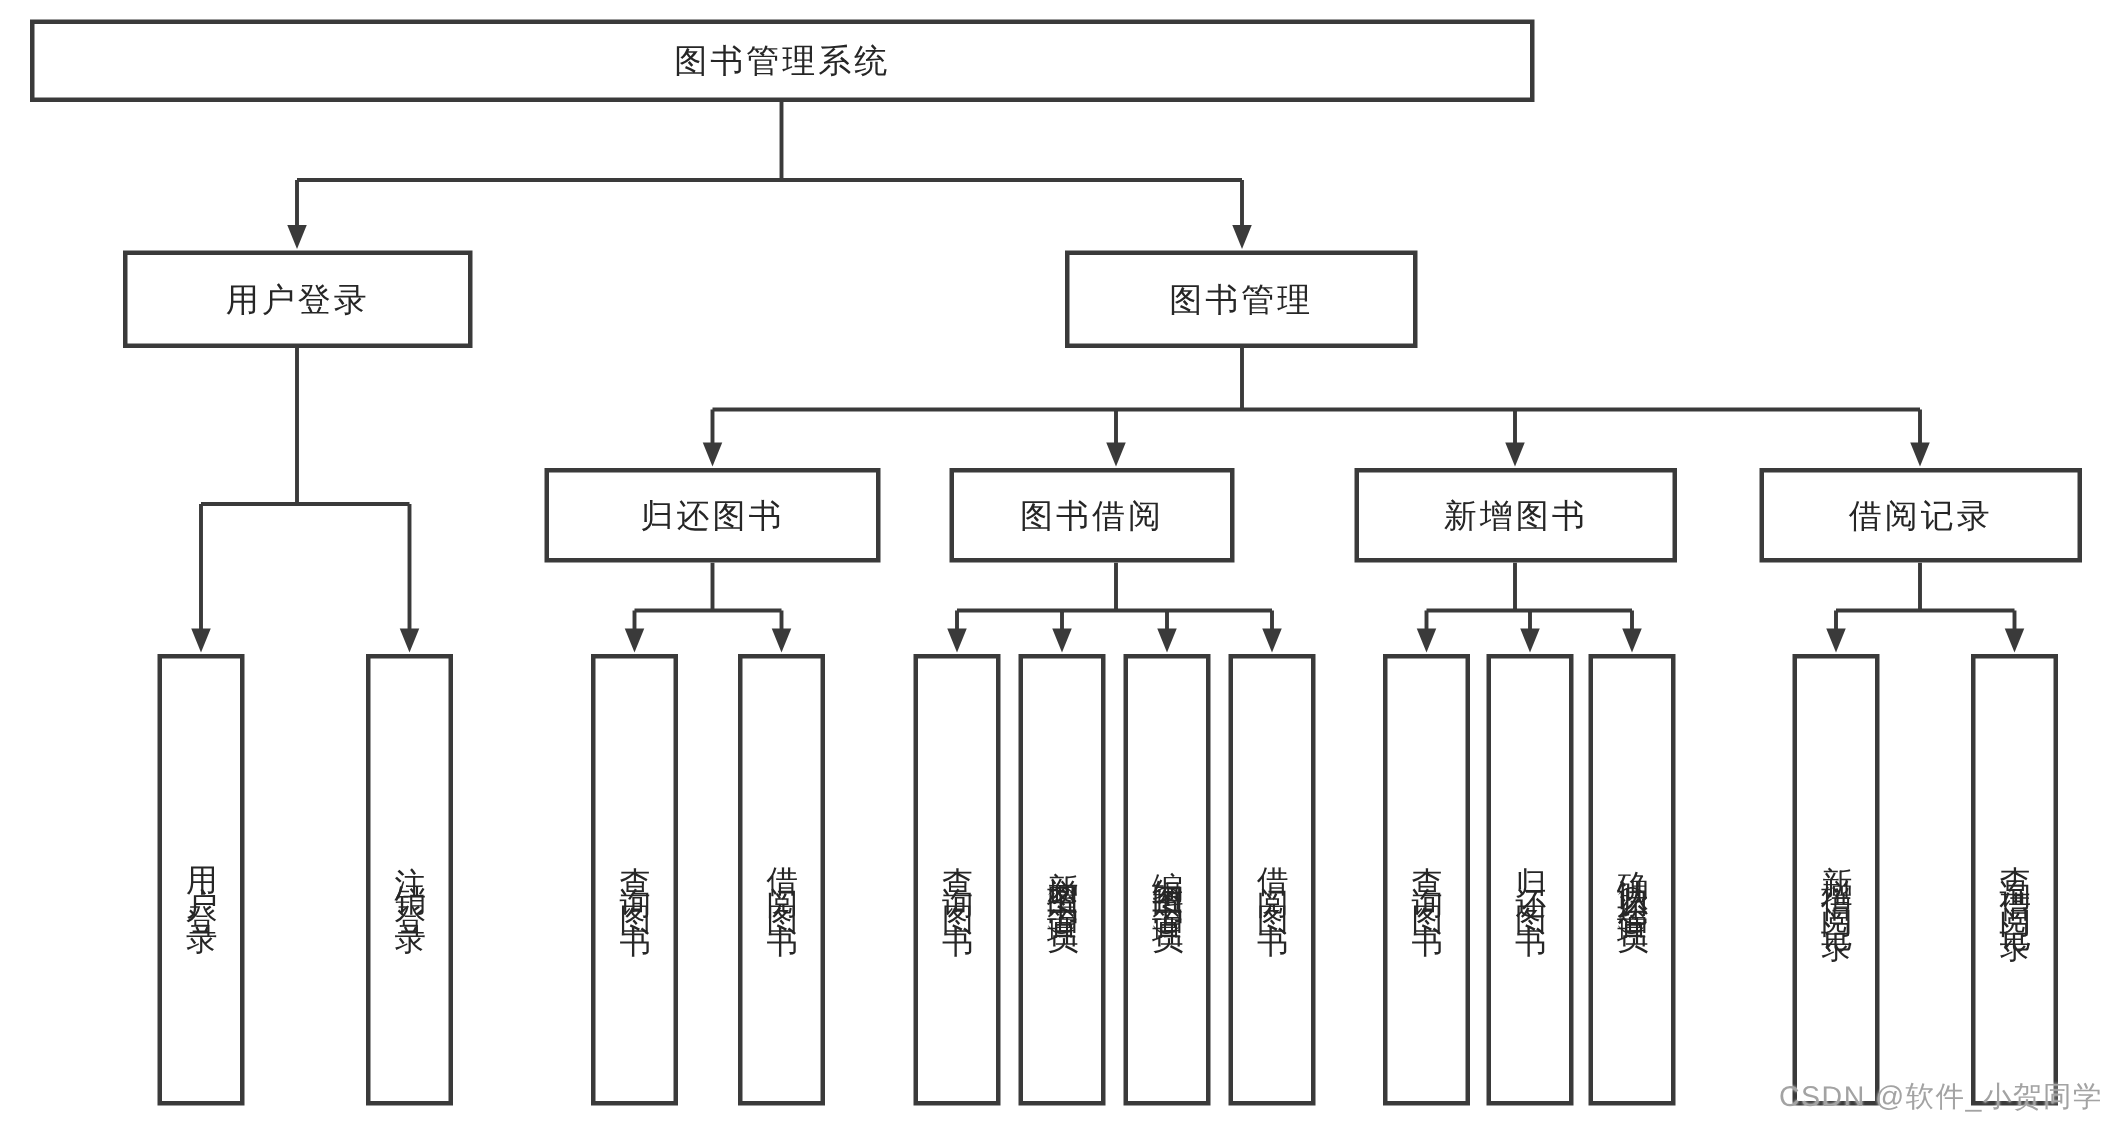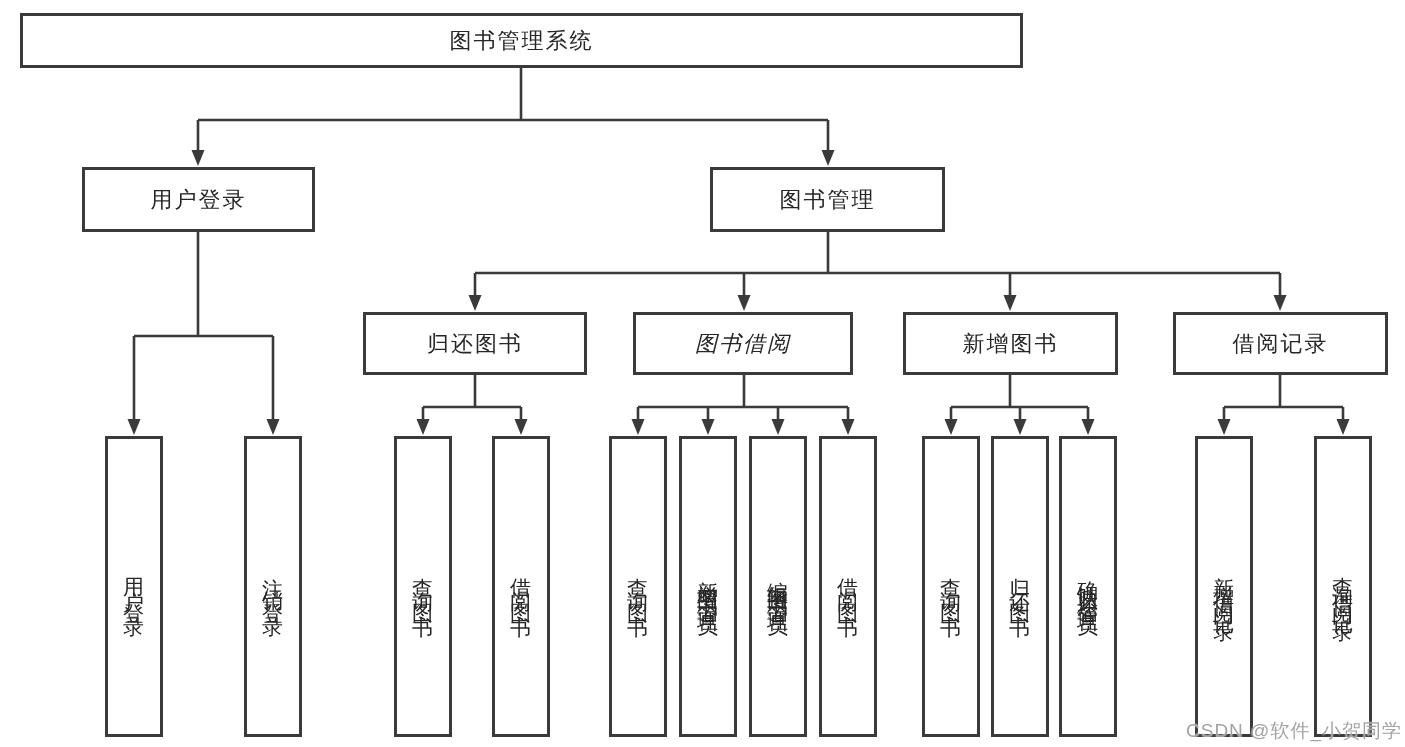--- a/index.html
+++ b/index.html
@@ -24,21 +24,21 @@
   .v6 .lbl{letter-spacing:9px;}
   .v9 .lbl{letter-spacing:5px;}
 
   
   #n-root{left:20px;top:13px;width:1003px;height:55px;}
   
   #n-l2-0{left:82px;top:167px;width:233px;height:65px;}
   #n-l2-1{left:710px;top:167px;width:235px;height:65px;}
   
   #n-l3-0{left:363px;top:312px;width:224px;height:63px;}
-  #n-l3-1{left:633px;top:312px;width:220px;height:63px;font-style:italic;}
+  #n-l3-1{left:633px;top:312px;width:190px;height:63px;}
   #n-l3-2{left:903px;top:312px;width:215px;height:63px;}
   #n-l3-3{left:1173px;top:312px;width:215px;height:63px;}
   
   .vbox{top:436px;width:58px;height:301px;}
   #n-l4-0{left:105px;}  #n-l4-1{left:244px;}
   #n-l4-2{left:394px;}  #n-l4-3{left:492px;}
   #n-l4-4{left:609px;}  #n-l4-5{left:679px;}
   #n-l4-6{left:749px;}  #n-l4-7{left:819px;}
   #n-l4-8{left:922px;}  #n-l4-9{left:991px;}
   #n-l4-10{left:1059px;}

